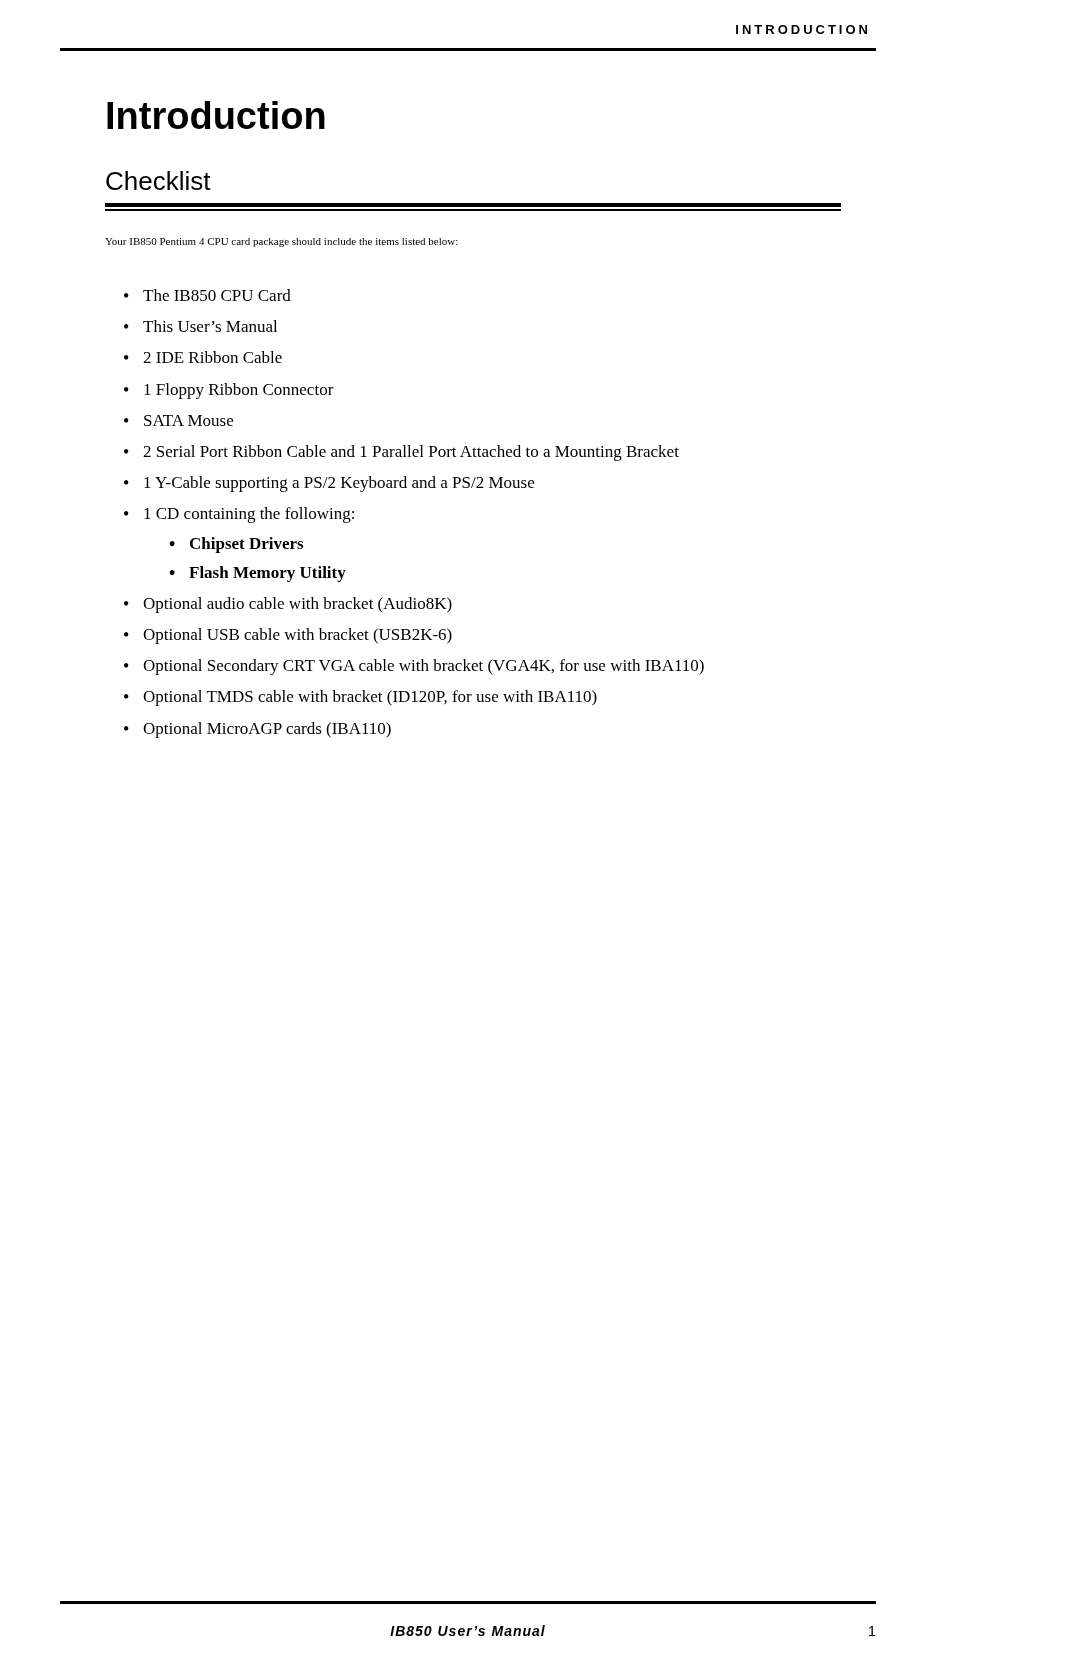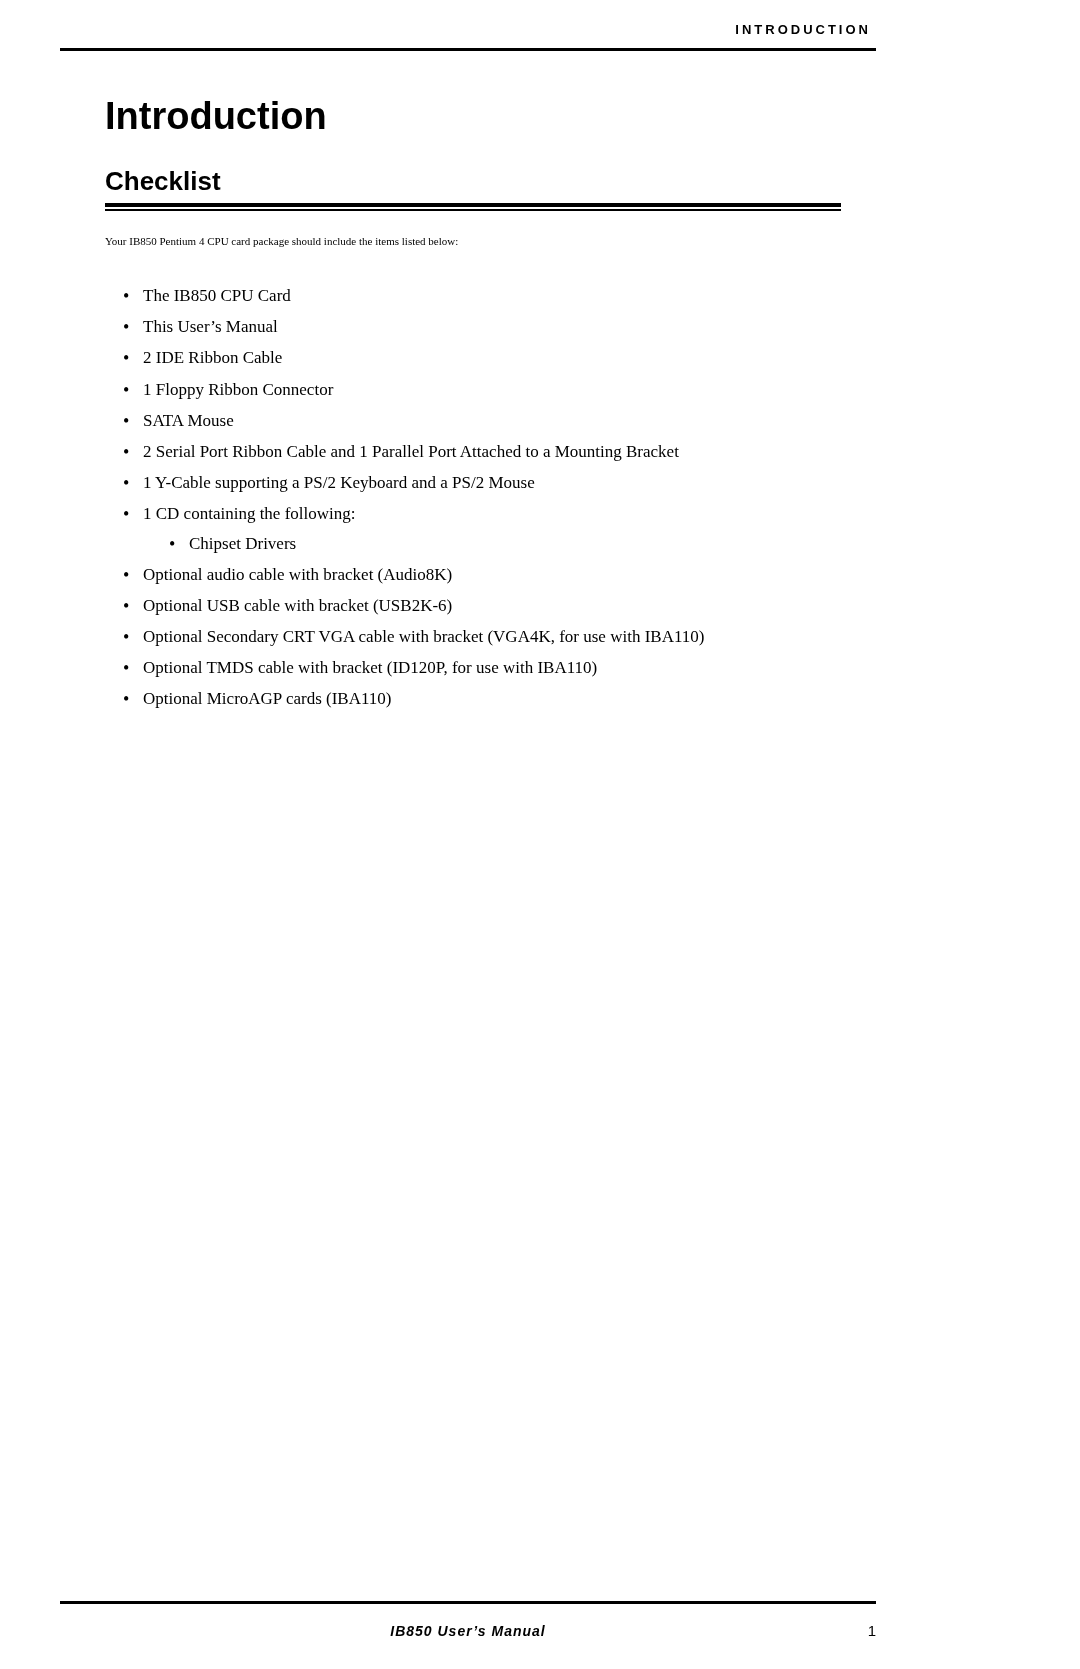--- a/index.html
+++ b/index.html
@@ -64,21 +64,21 @@
       font-weight: bold;
       color: #000000;
       margin-bottom: 28px;
       margin-top: 20px;
     }
 
     
     .section-heading {
       font-family: Arial, sans-serif;
       font-size: 26px;
-      font-weight: bold;
+      font-weight: normal;
       color: #000000;
       margin-bottom: 6px;
     }
 
     .heading-rule-thick {
       height: 4px;
       background: #000000;
       margin-bottom: 2px;
     }
 
@@ -118,20 +118,21 @@
       left: 8px;
       top: 0;
       font-size: 18px;
     }
 
     
     .sub-bullet-list {
       list-style: none;
       padding: 0;
       margin: 2px 0 2px 18px;
+      font-weight: bold;
     }
 
     .sub-bullet-list > li {
       font-size: 17px;
       line-height: 1.6;
       color: #000000;
       padding-left: 28px;
       position: relative;
       margin-bottom: 2px;
     }
@@ -210,20 +211,21 @@
 
     <li>The IB850 CPU Card</li>
         <li>This User’s Manual</li>
         <li>2 IDE Ribbon Cable</li>
         <li>1 Floppy Ribbon Connector</li>
         <li>SATA Mouse</li>
         <li>2 Serial Port Ribbon Cable and 1 Parallel Port Attached to a Mounting Bracket</li>
         <li>1 Y-Cable supporting a PS/2 Keyboard and a PS/2 Mouse</li>
         <li>1 CD containing the following:<ul class="sub-bullet-list">
             <li>Chipset Drivers</li>
+            <li>Flash Memory Utility</li>
           </ul></li>
         <li>Optional audio cable with bracket (Audio8K)</li>
         <li>Optional USB cable with bracket (USB2K-6)</li>
         <li>Optional Secondary CRT VGA cable with bracket (VGA4K, for use with IBA110)</li>
         <li>Optional TMDS cable with bracket (ID120P, for use with IBA110)</li>
         <li>Optional MicroAGP cards (IBA110)</li>
       </ul>
 
   </div>
 

